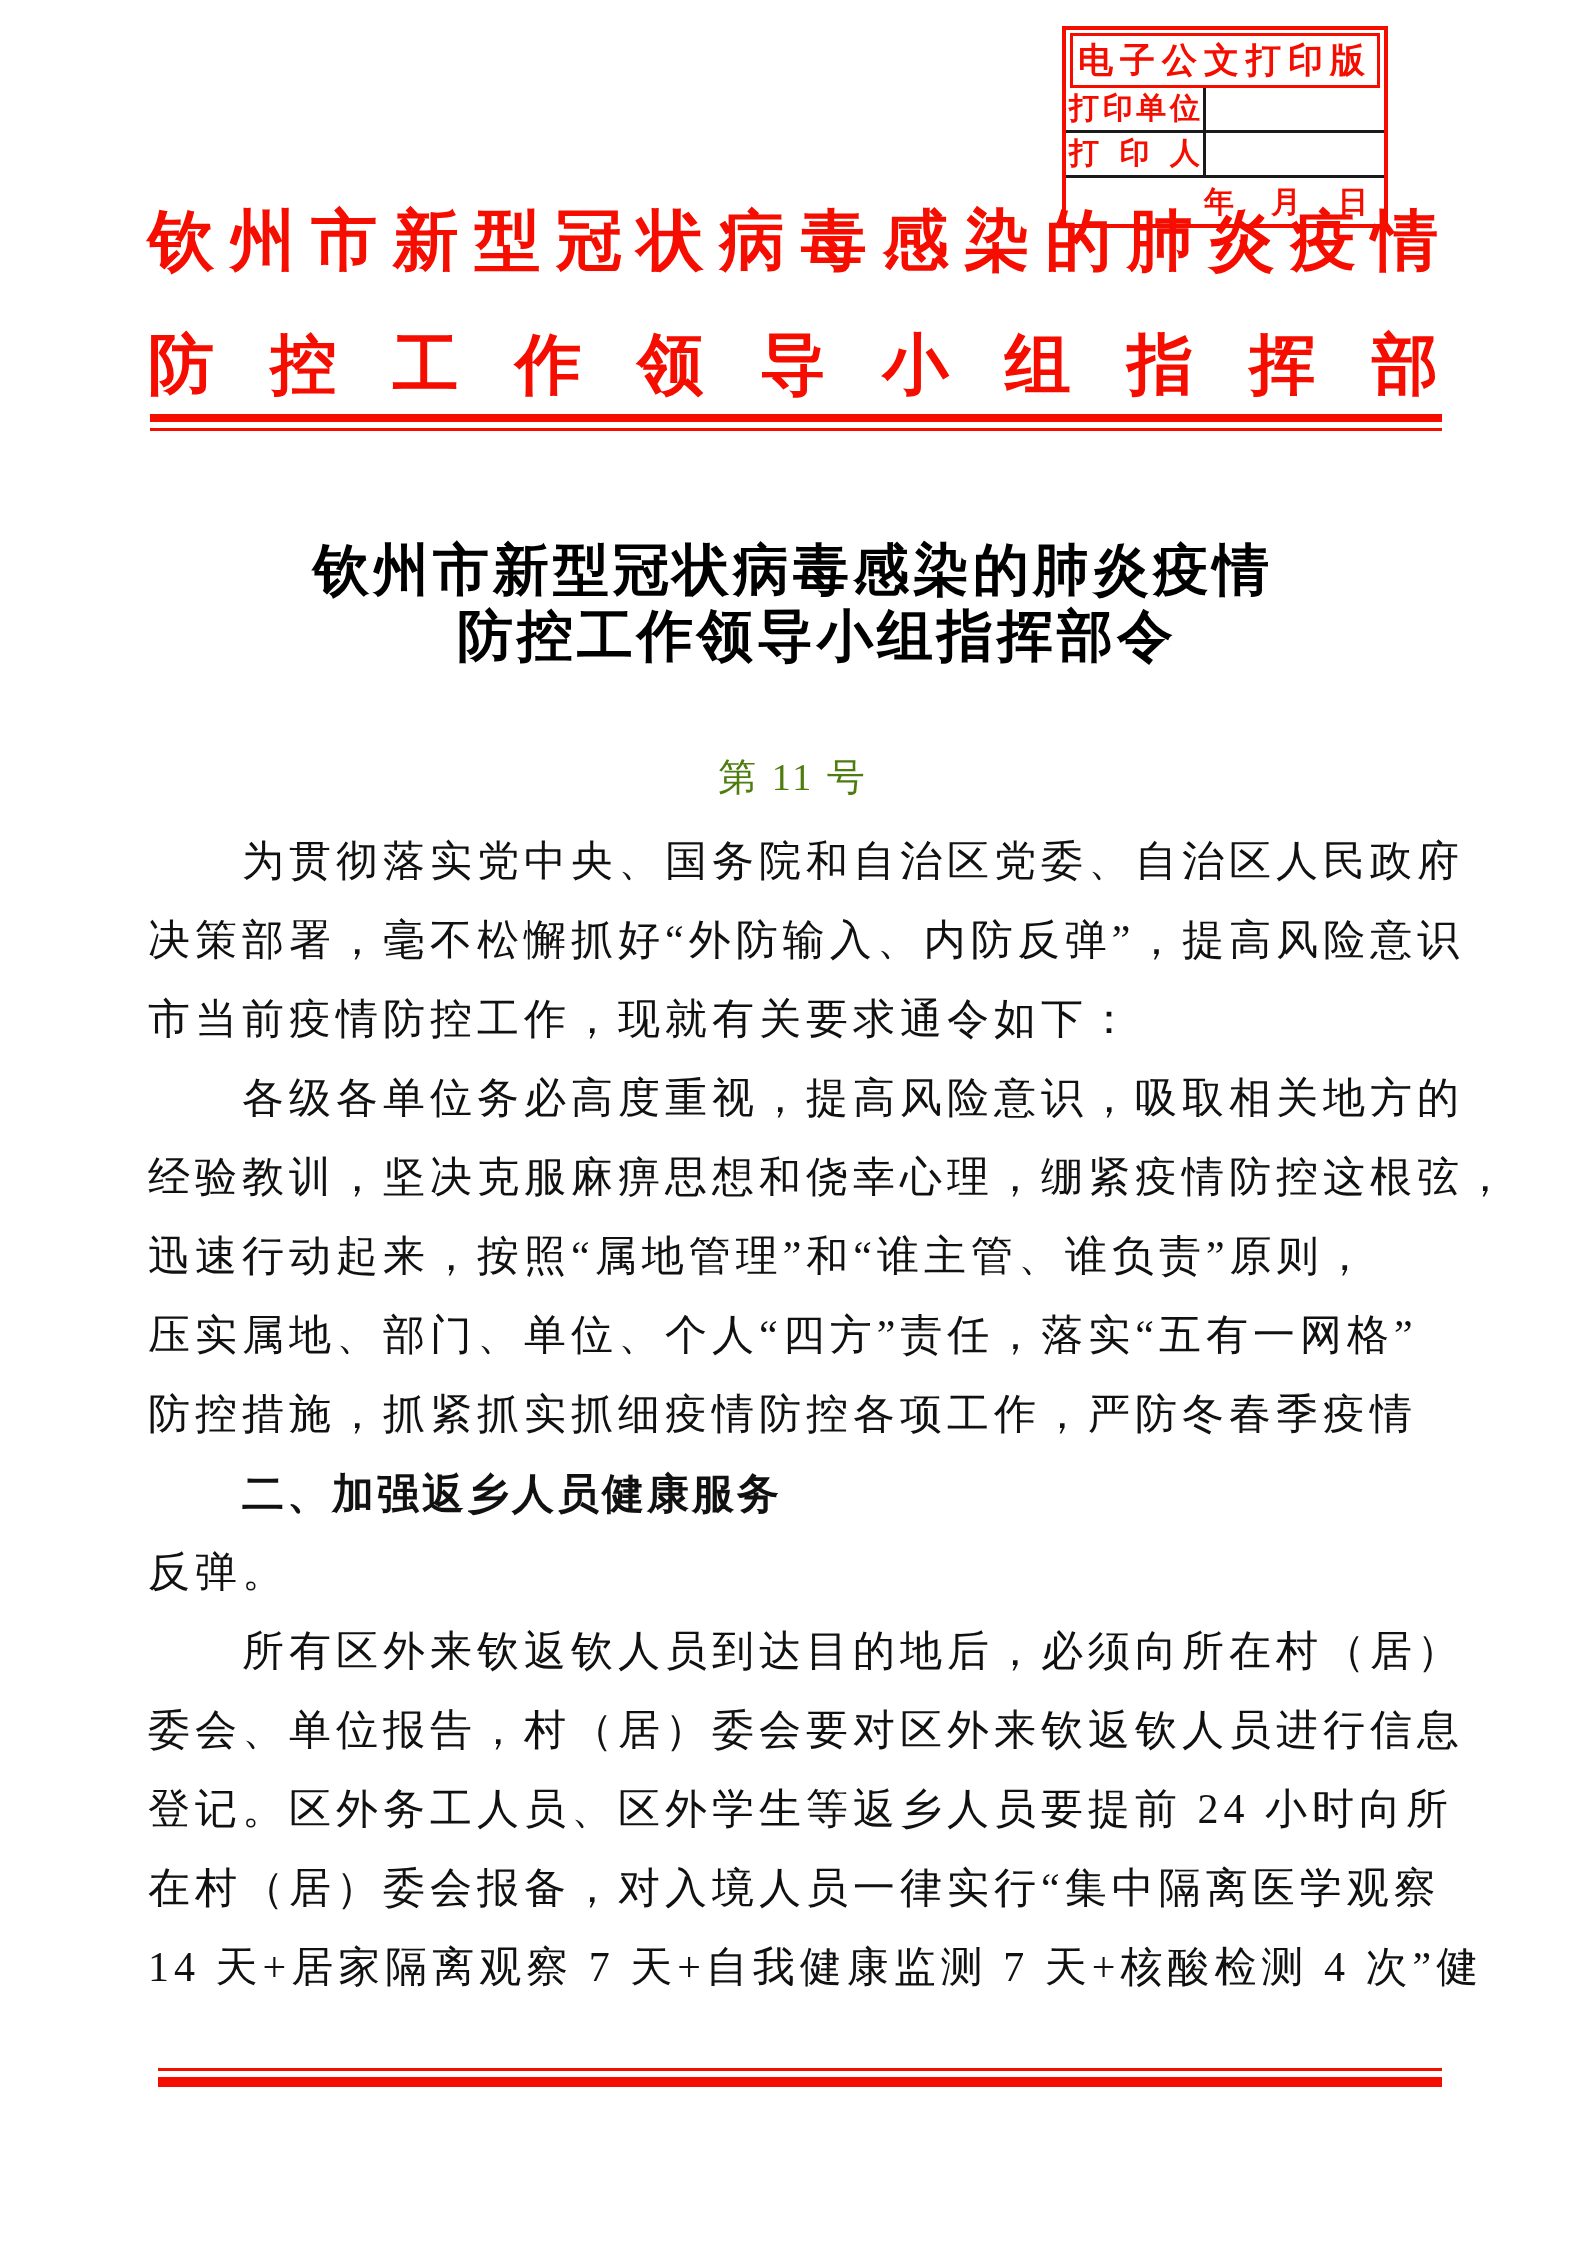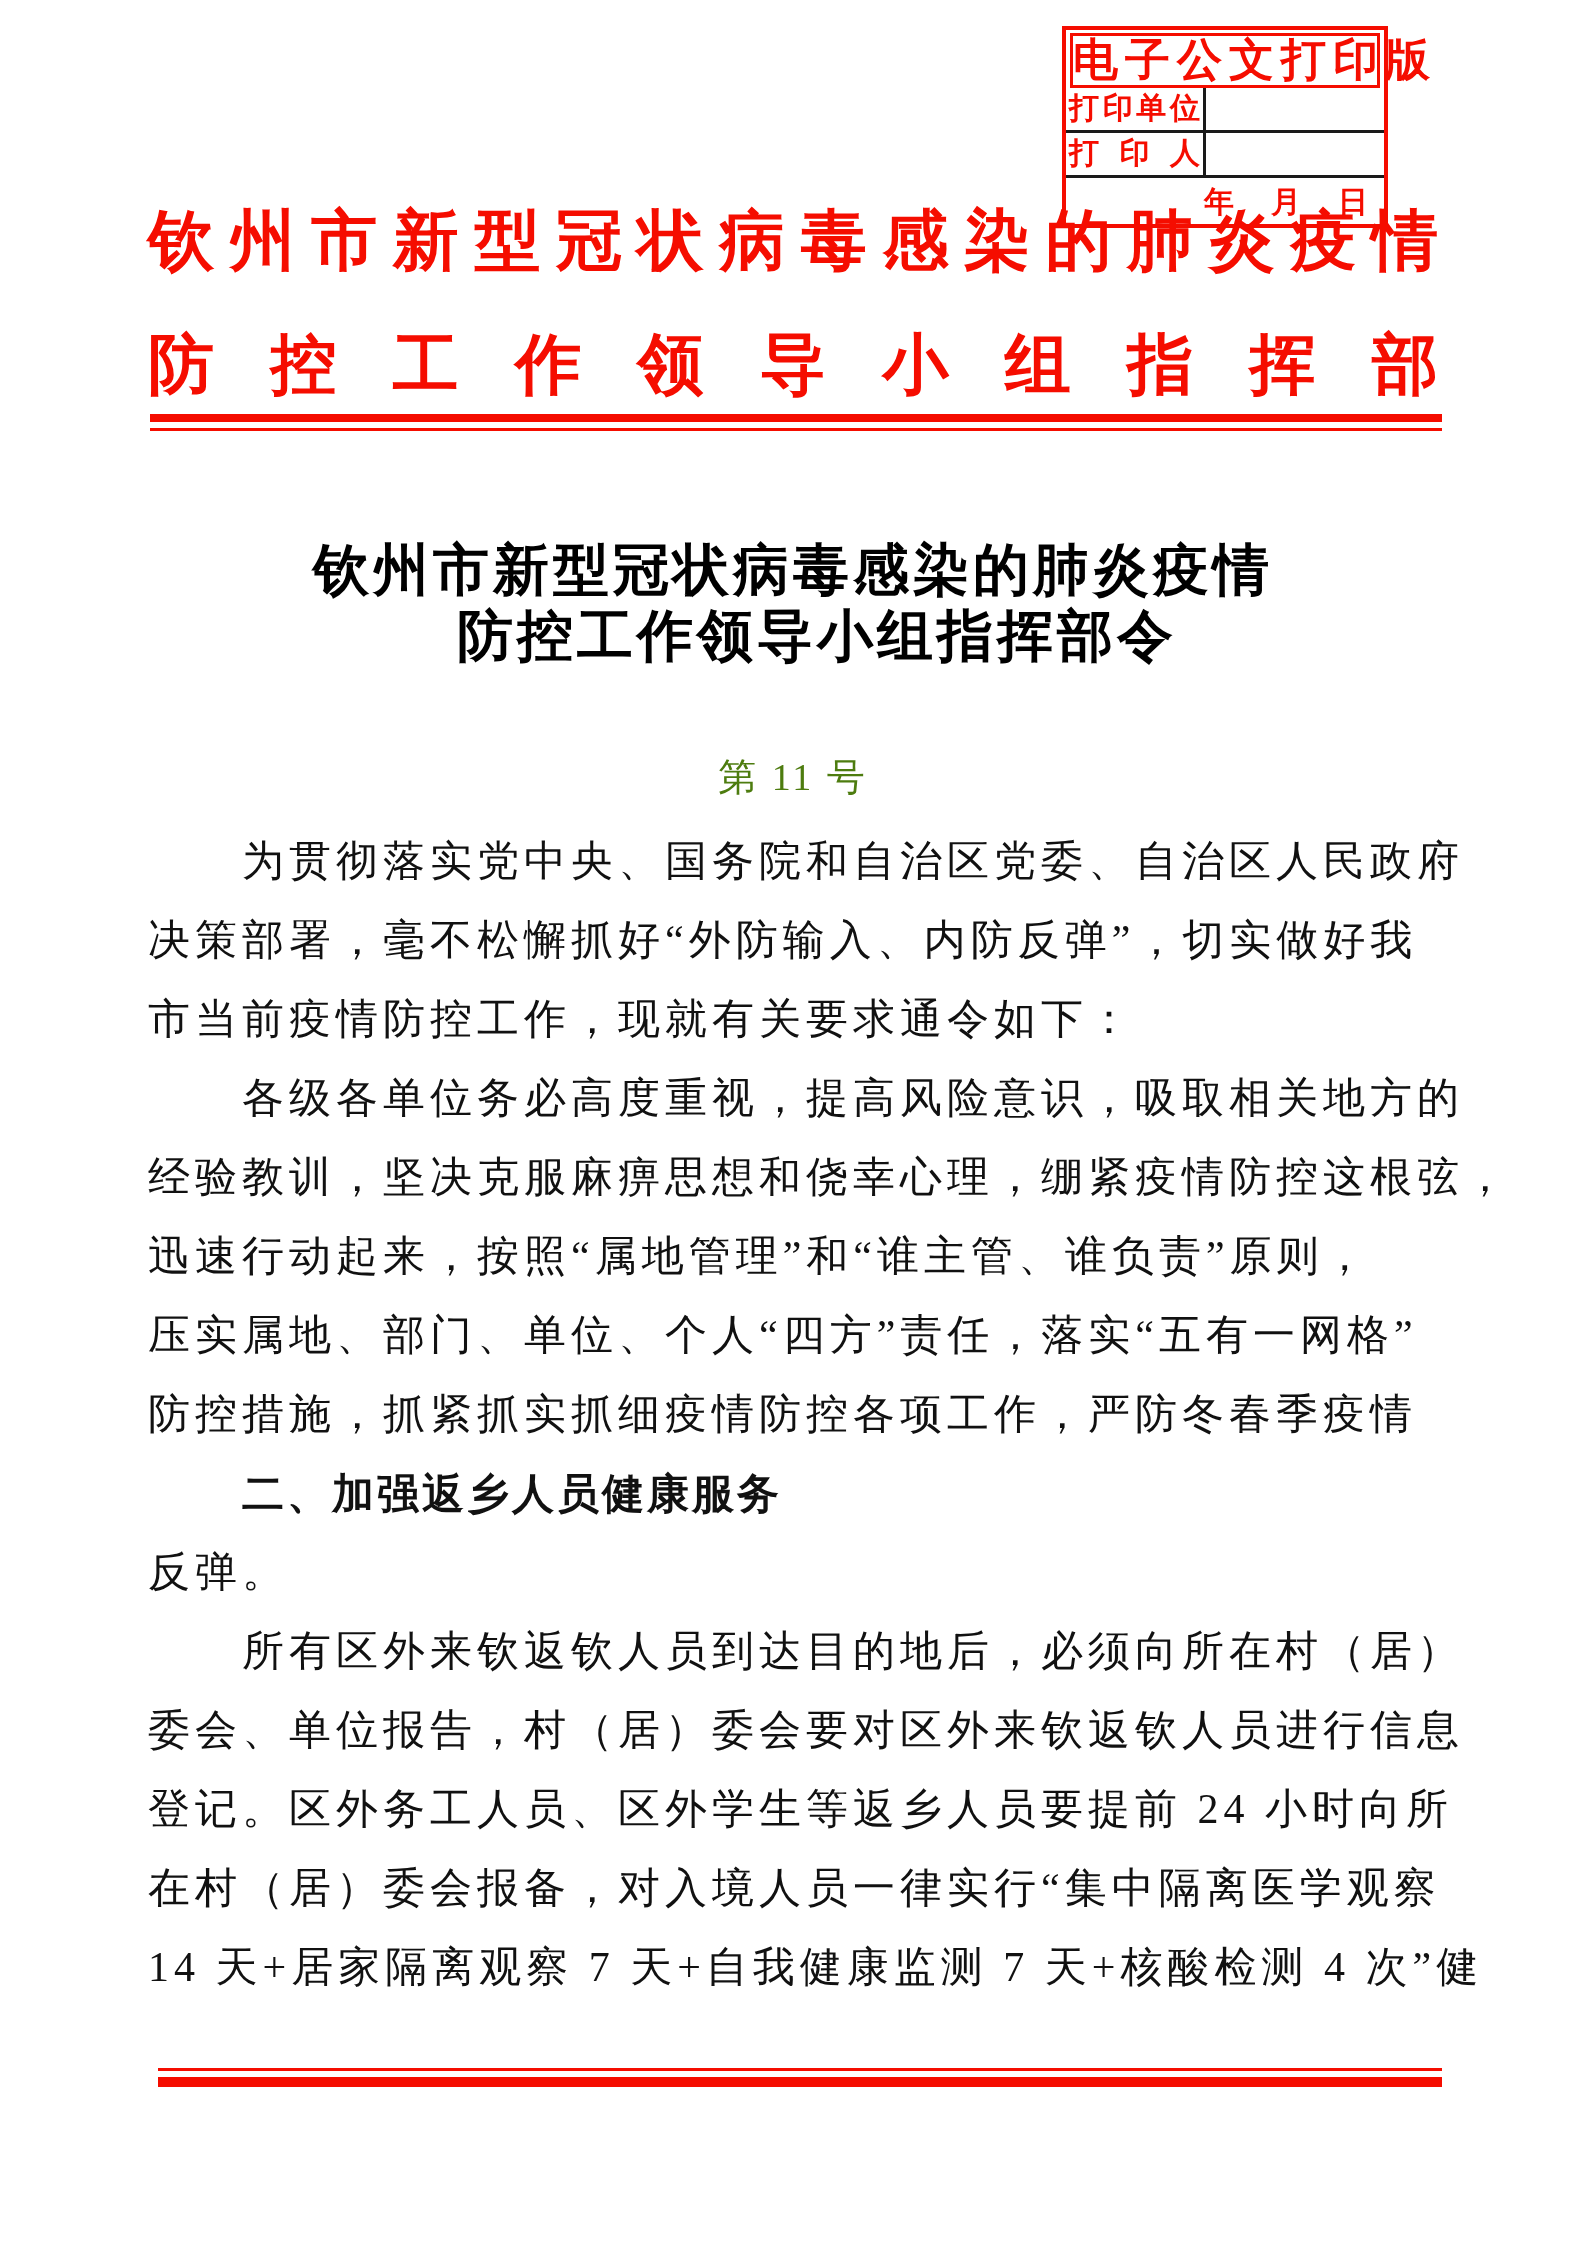--- a/index.html
+++ b/index.html
@@ -24,21 +24,21 @@
   .sep-top .bar-thin  { height:3px;  background:#f50d00; margin-top:6px; }
 
   
   .stamp {
     position:absolute; left:1062px; top:26px; width:326px; height:202px;
     border:4px solid #f50d00; box-sizing:border-box; z-index:5;
     color:#f50d00; font-weight:bold;
   }
   .stamp-title {
     margin:3px 4px 0 4px; border:3px solid #f50d00; height:49px;
-    line-height:49px; text-align:center; font-size:45px; letter-spacing:7px;
+    line-height:49px; text-align:center; font-size:35px; letter-spacing:7px;
     white-space:nowrap; box-sizing:content-box;
   }
   .stamp-row { display:flex; height:42px; border-bottom:3px solid #1a1a1a; }
   .stamp-row .stamp-lbl {
     width:140px; border-right:3px solid #1a1a1a; box-sizing:border-box;
     font-size:30px; line-height:40px; padding:0 3px;
     text-align:justify; text-align-last:justify; text-justify:inter-character;
   }
   .stamp-row .stamp-val { flex:1; }
   .stamp-date {
@@ -105,21 +105,21 @@
       <span>日</span>
     </div>
   </div>
 
   <div class="doc-title doc-title1">钦州市新型冠状病毒感染的肺炎疫情</div>
   <div class="doc-title doc-title2">防控工作领导小组指挥部令</div>
   <div class="doc-number">第 11 号</div>
 
   <div class="body-block">
     <div class="body-line indent">为贯彻落实党中央、国务院和自治区党委、自治区人民政府</div>
-    <div class="body-line">决策部署，毫不松懈抓好“外防输入、内防反弹”，切实做好我</div>
+    <div class="body-line">决策部署，毫不松懈抓好“外防输入、内防反弹”，提高风险意识</div>
     <div class="body-line">市当前疫情防控工作，现就有关要求通令如下：</div>
     <div class="body-line indent">各级各单位务必高度重视，提高风险意识，吸取相关地方的</div>
     <div class="body-line">经验教训，坚决克服麻痹思想和侥幸心理，绷紧疫情防控这根弦，</div>
     <div class="body-line">迅速行动起来，按照“属地管理”和“谁主管、谁负责”原则，</div>
     <div class="body-line">压实属地、部门、单位、个人“四方”责任，落实“五有一网格”</div>
     <div class="body-line">防控措施，抓紧抓实抓细疫情防控各项工作，严防冬春季疫情</div>
     <div class="body-line heading">二、加强返乡人员健康服务</div>
     <div class="body-line">反弹。</div>
     <div class="body-line indent">所有区外来钦返钦人员到达目的地后，必须向所在村（居）</div>
     <div class="body-line">委会、单位报告，村（居）委会要对区外来钦返钦人员进行信息</div>

